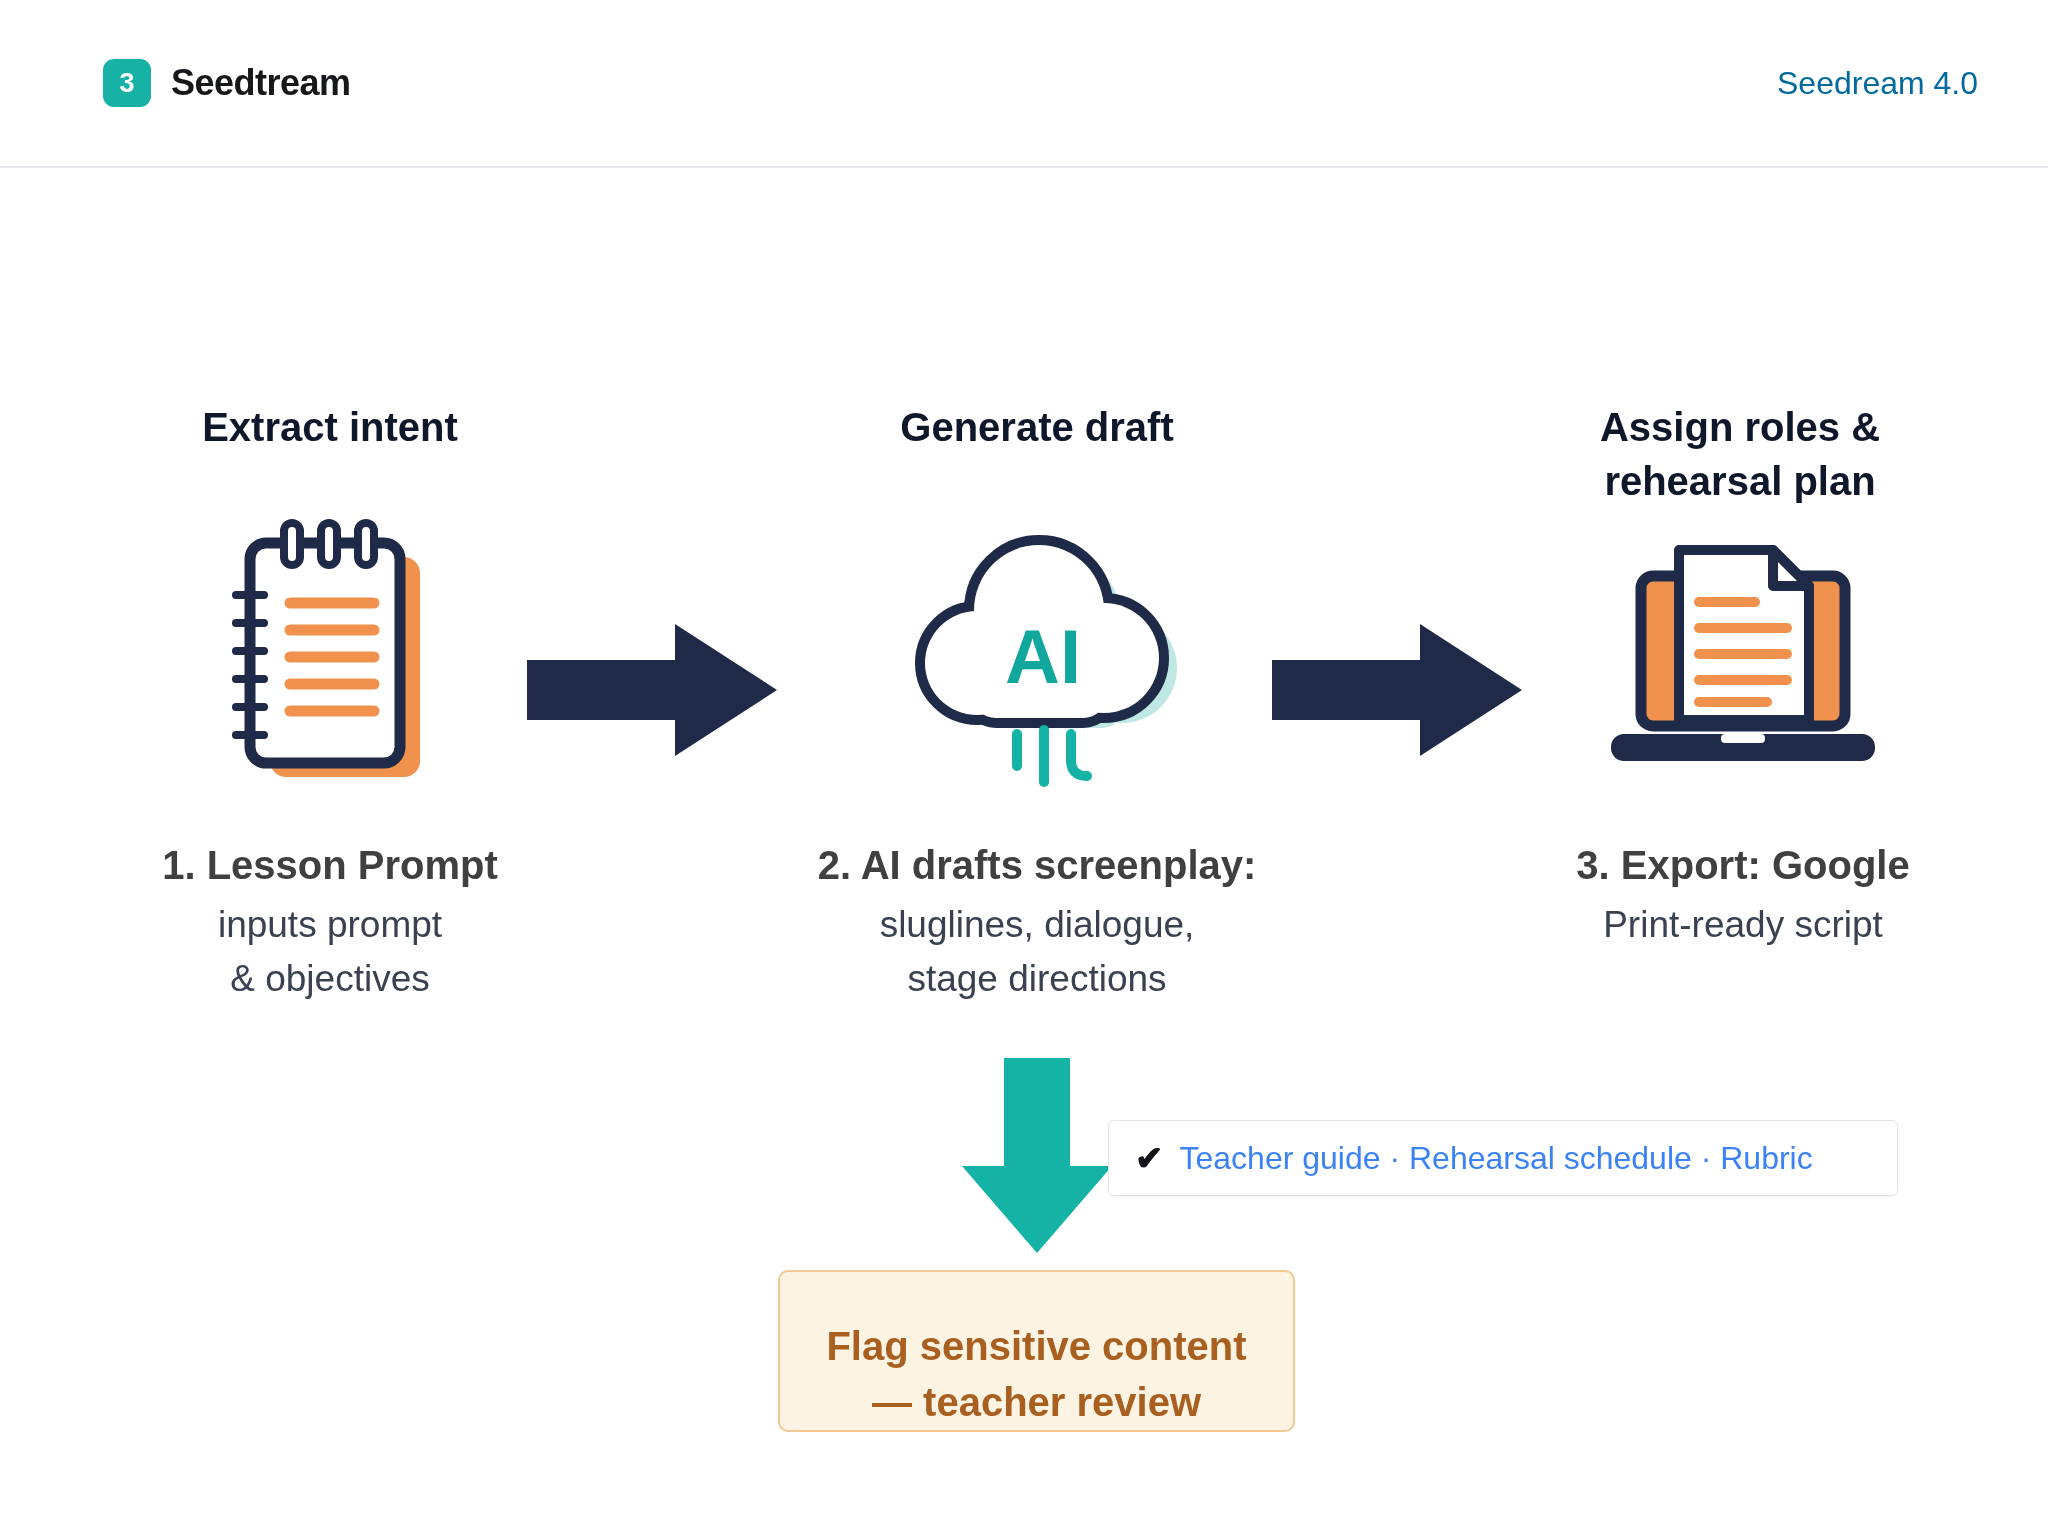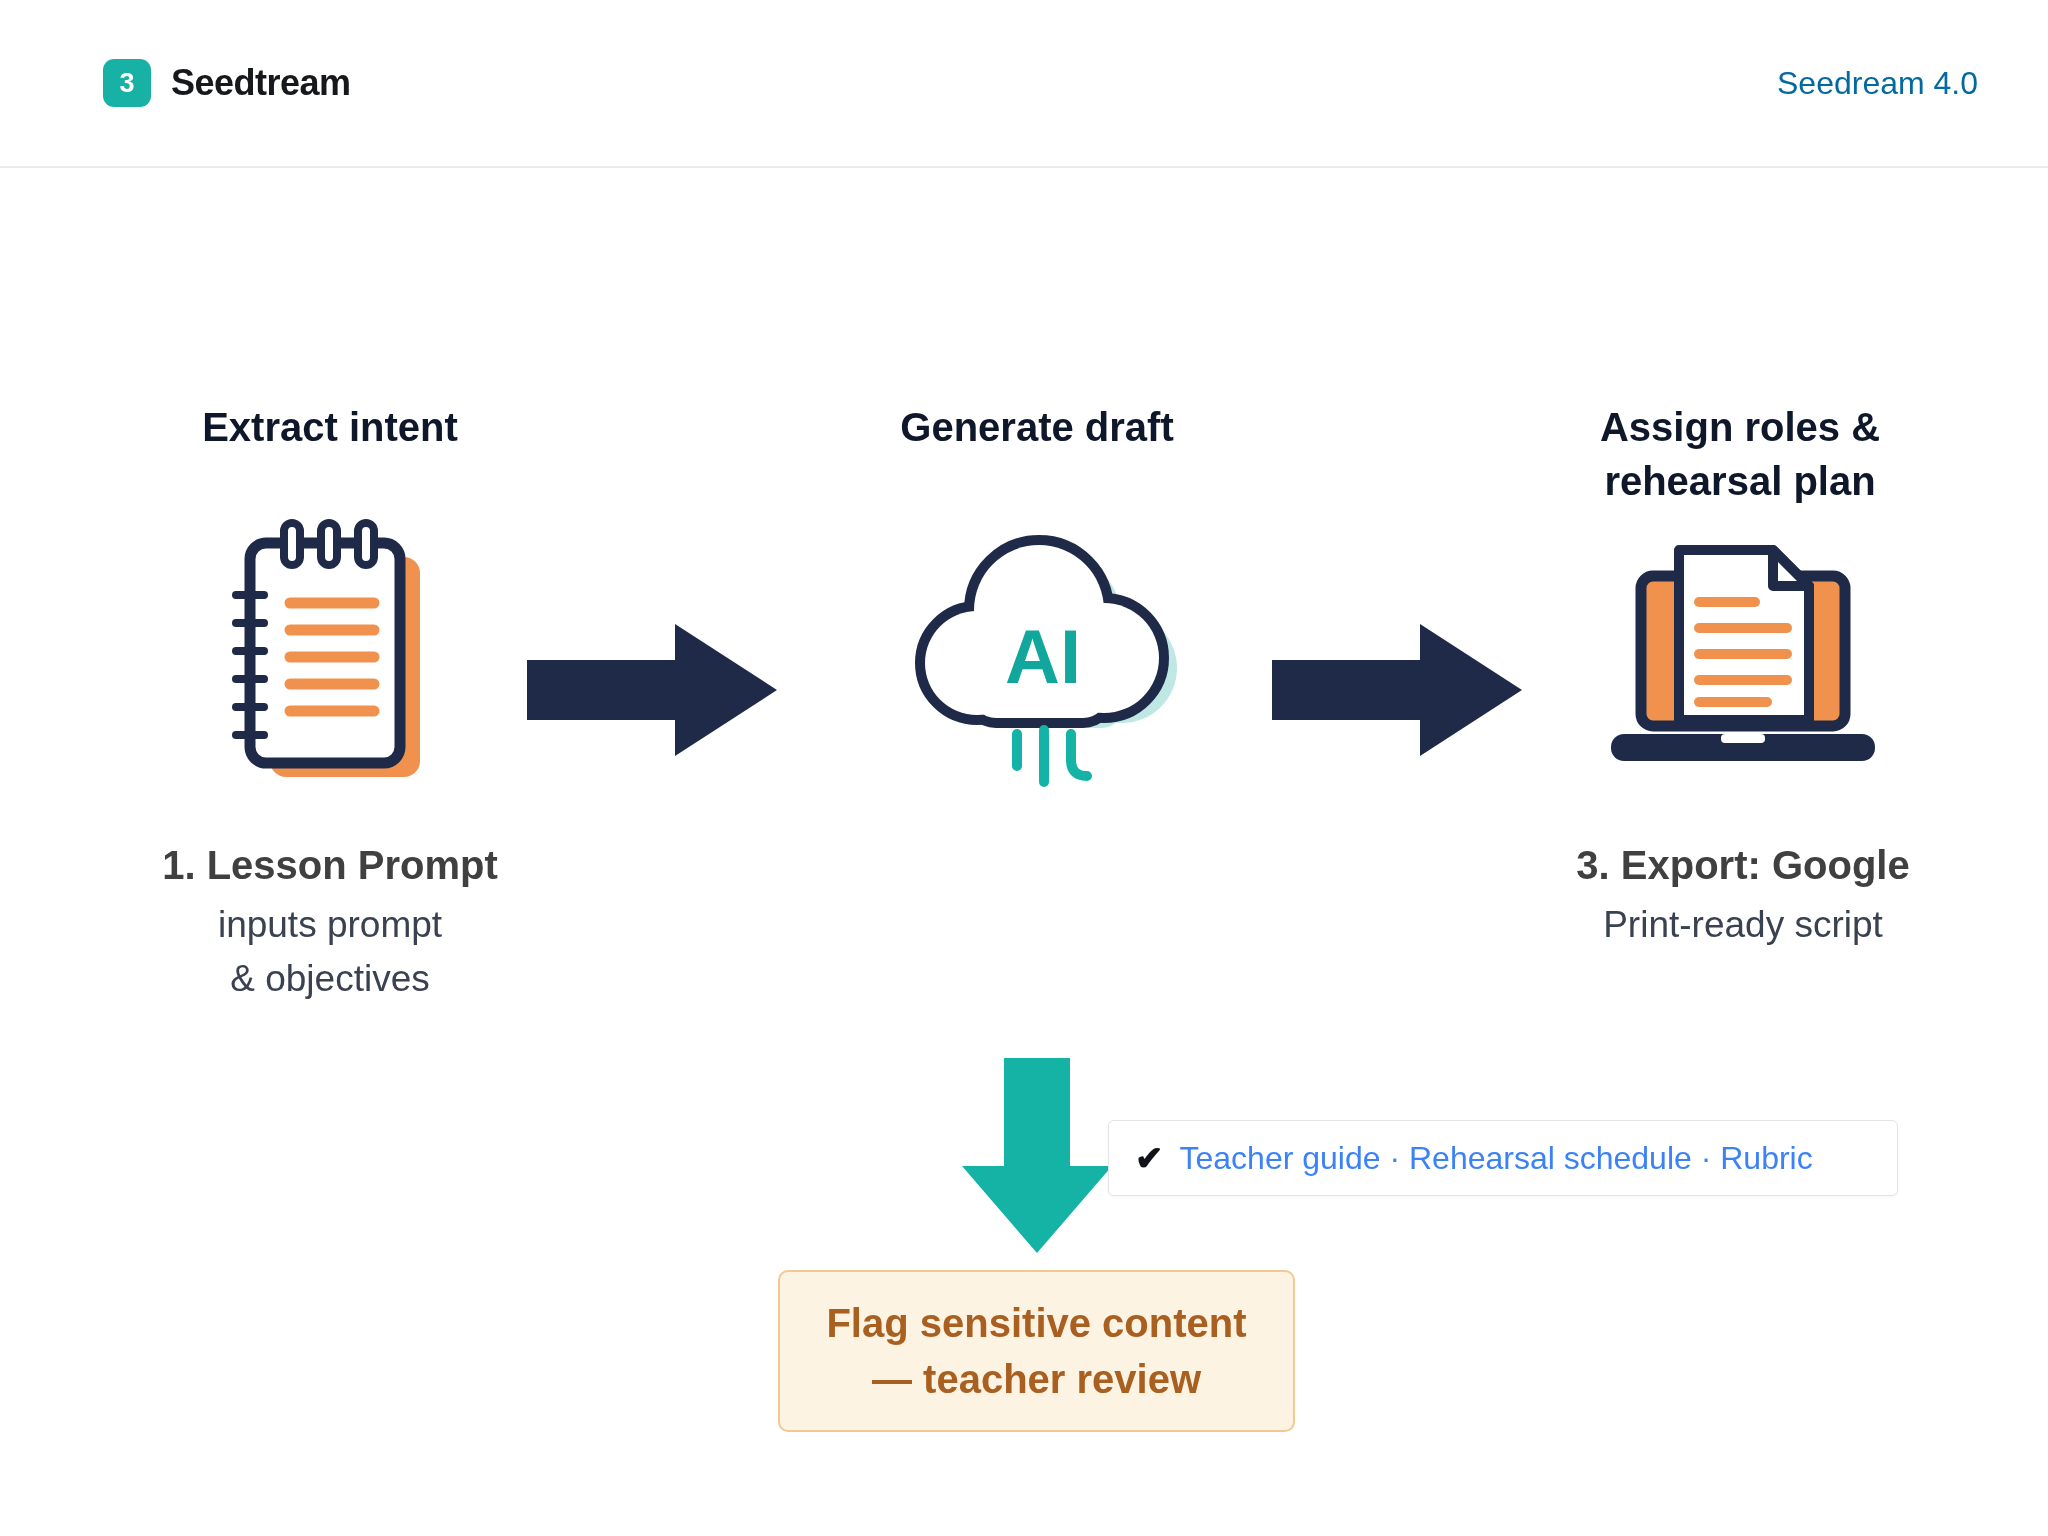--- a/index.html
+++ b/index.html
@@ -40,21 +40,21 @@
   .checklist { position:absolute; left:1108px; top:1120px; width:790px; height:76px;
                background:#ffffff; border:1px solid #e3e4e6; border-radius:6px;
                display:flex; align-items:center; padding:0 26px; gap:16px;
                box-shadow:0 1px 3px rgba(0,0,0,0.05); }
   .check-glyph { font-size:34px; font-weight:700; color:#111318; }
   .check-text  { font-size:32px; color:#3b82f6; white-space:nowrap; }
 
   
   .flag-box { position:absolute; left:778px; top:1270px; width:517px; height:162px;
               background:#fdf3e3; border:2px solid #f2c894; border-radius:10px;
-              display:flex; flex-direction:column; align-items:center; justify-content:center; }
+              display:flex; flex-direction:column; align-items:center; justify-content:flex-end; }
   .flag-line { font-size:40px; font-weight:700; color:#a85f1f; line-height:1.4; }
 </style>
 </head>
 <body>
 
 <div class="page">
 
   <header class="header">
     <div class="brand">
       <div class="logo">3</div>
@@ -140,20 +140,25 @@
     </g>
     <rect x="28" y="196" width="264" height="27" rx="13" fill="#1e2a47"></rect>
     <rect x="138" y="196" width="44" height="9" rx="4" fill="#ffffff"></rect>
   </svg>
 
   <div class="caption c1">
     <div class="caption-title">1. Lesson Prompt</div>
     <div class="caption-line">inputs prompt</div>
     <div class="caption-line">&amp; objectives</div>
   </div>
+  <div class="caption c2">
+    <div class="caption-title">2. AI drafts screenplay:</div>
+    <div class="caption-line">sluglines, dialogue,</div>
+    <div class="caption-line">stage directions</div>
+  </div>
   <div class="caption c3">
     <div class="caption-title">3. Export: Google</div>
     <div class="caption-line">Print-ready script</div>
   </div>
 
   <svg class="down-arrow" width="150" height="195" viewBox="0 0 150 195">
     <polygon points="42,0 108,0 108,108 150,108 75,195 0,108 42,108" fill="#15b2a6"></polygon>
   </svg>
 
   <div class="checklist">

